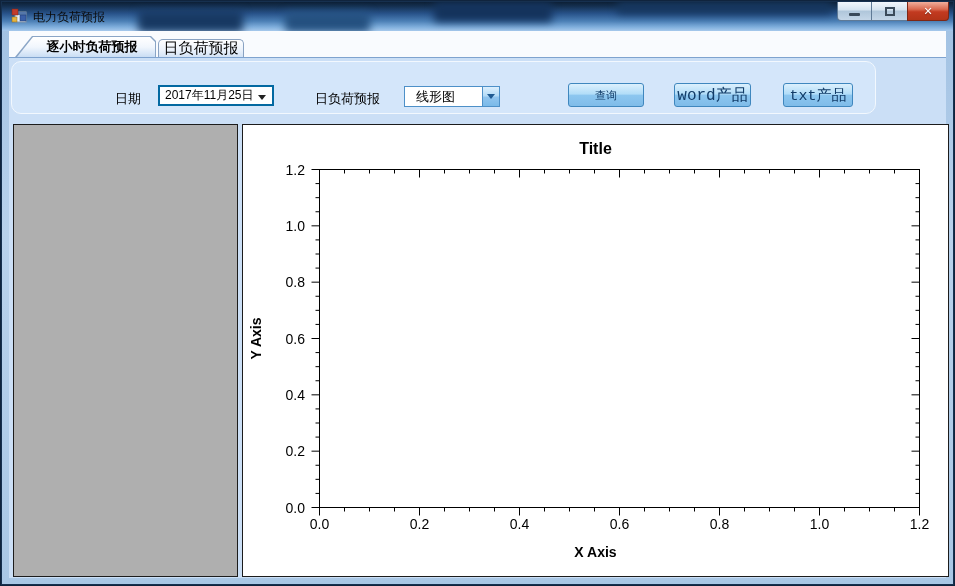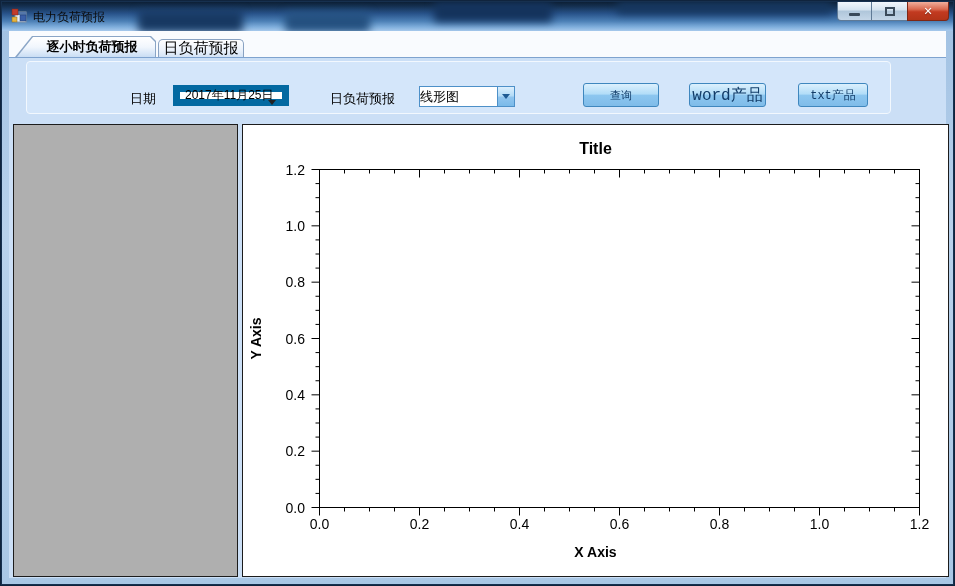--- a/index.html
+++ b/index.html
@@ -53,53 +53,53 @@
             border:1px solid #89A2C2; border-bottom:none; border-radius:5px 5px 0 0;
             background:linear-gradient(180deg,#FFFFFF 0%,#EDF3FB 55%,#D3E3F6 100%);
             display:flex; align-items:center; justify-content:center;
             font-size:15px; color:#000; }
 
   .tabpage { position:absolute; left:0; right:0; top:26px; bottom:0;
              background:#CBDFF6; border-top:1px solid #7FA3CF; }
 
   
   .toolbar { position:absolute; left:2px; top:3px; width:865px; height:53px;
-             background:#D4E6FA; border:1px solid #F2F8FE; border-radius:4px;margin-left:15px; }
+             background:#D4E6FA; border:1px solid #F2F8FE; border-radius:10px; }
   .tb-label { position:absolute; top:28px; font-size:13px; color:#000; }
   .lbl-date { left:103px; }
   .lbl-type { left:303px; }
 
   .combo-date { position:absolute; left:146px; top:23px; width:116px; height:21px;
-             background:#FFFFFF; border:7px solid #0369a1;
+             background:#FFFFFF; border:2px solid #0369a1;
              display:flex; align-items:center; padding-left:5px;
              font-size:12px; color:#000; cursor:default; }
   .combo-date .arr { position:absolute; right:6px; top:8px; width:0; height:0;
              border-left:4px solid transparent; border-right:4px solid transparent;
              border-top:5px solid #222; }
 
   .combo-type { position:absolute; left:392px; top:24px; width:96px; height:21px;
              background:#FFFFFF; border:1px solid #4D90C8;
-             display:flex; align-items:center; padding-left:0;
+             display:flex; align-items:center; padding-left:11px;
              font-size:13px; color:#000; cursor:default; }
   .combo-type .btn { position:absolute; right:0; top:0; width:17px; height:19px;
              border-left:1px solid #4D90C8;
              background:linear-gradient(180deg,#DCEFFD 0%,#B5DCF7 45%,#8FC4EE 55%,#7ABAE9 100%);
              display:flex; align-items:center; justify-content:center; }
   .combo-type .arr { width:0; height:0;
              border-left:4px solid transparent; border-right:4px solid transparent;
              border-top:5px solid #1E5A93; }
 
   .btn-blue { position:absolute; top:21px; height:24px;
              border:1px solid #3F87BE; border-radius:3px;
              background:linear-gradient(180deg,#DCF0FD 0%,#B2DDF8 45%,#8CC6EF 52%,#7FBCE9 100%);
              font-size:11px; color:#123C68; cursor:default;
              font-family:"Liberation Sans","DejaVu Sans",sans-serif; }
   .btn-query { left:556px; width:76px; }
   .btn-word  { left:662px; width:77px; font-family:"Liberation Mono","DejaVu Sans Mono",monospace; font-size:16px; }
-  .btn-txt   { left:771px; width:70px; font-family:"Liberation Mono","DejaVu Sans Mono",monospace; font-size:12px; }
+  .btn-txt   { left:771px; width:70px; font-family:"Liberation Mono","DejaVu Sans Mono",monospace; font-size:15px; }
 
   
   .left-panel { position:absolute; left:4px; top:66px; width:225px; height:453px;
              background:#AFAFAF; border:1px solid #1C1C1C; }
   .chart-panel { position:absolute; left:233px; top:66px; width:707px; height:453px;
              background:#FFFFFF; border:1px solid #1C1C1C; }
   .chart-panel svg { display:block; }
 </style>
 </head>
 <body>

